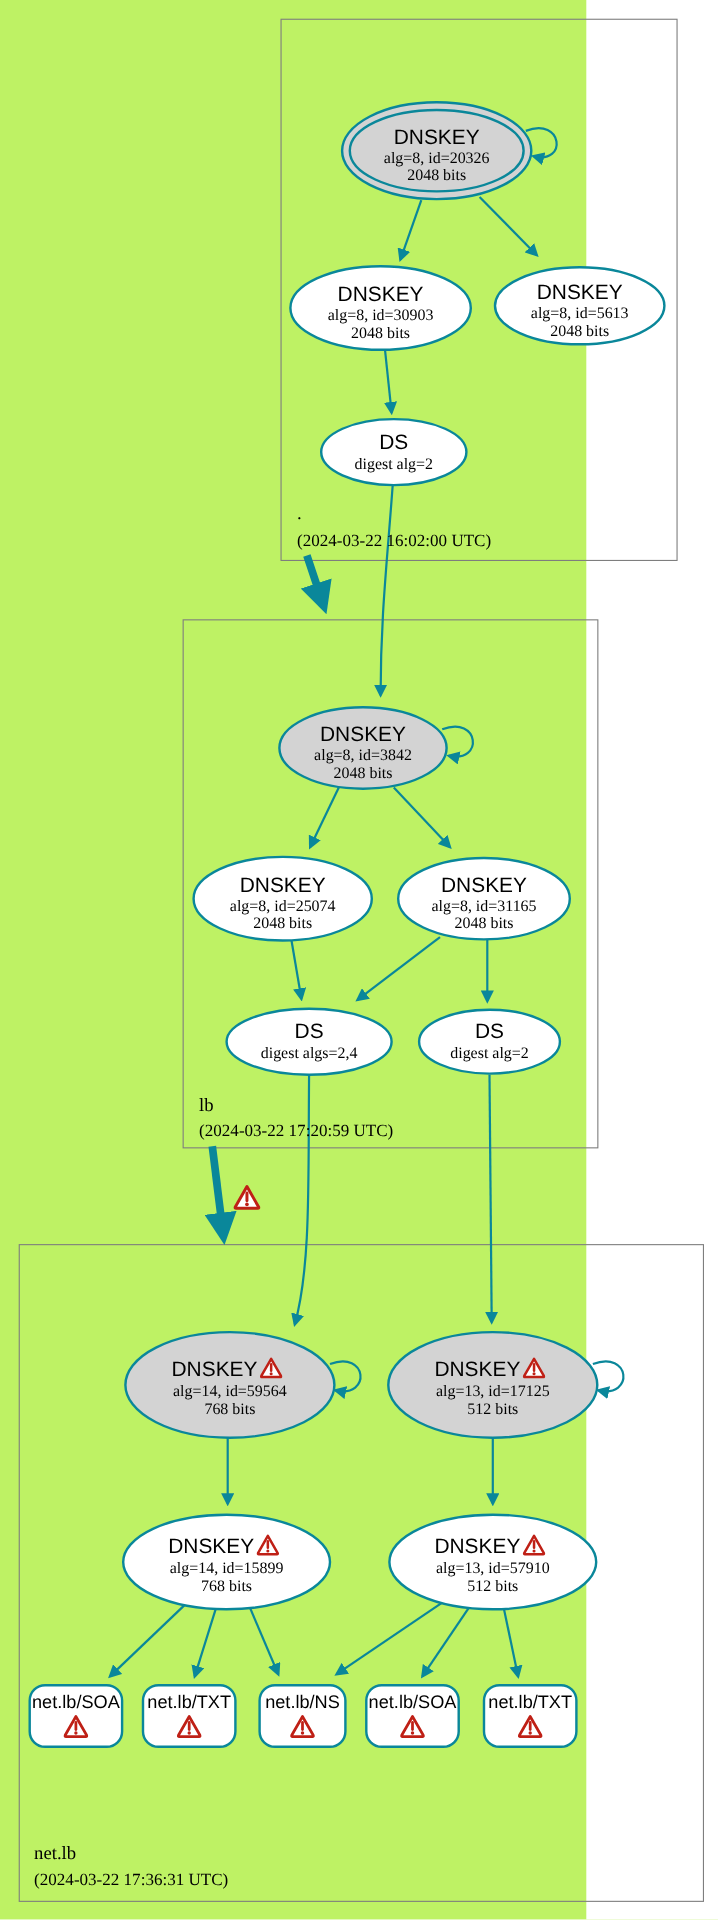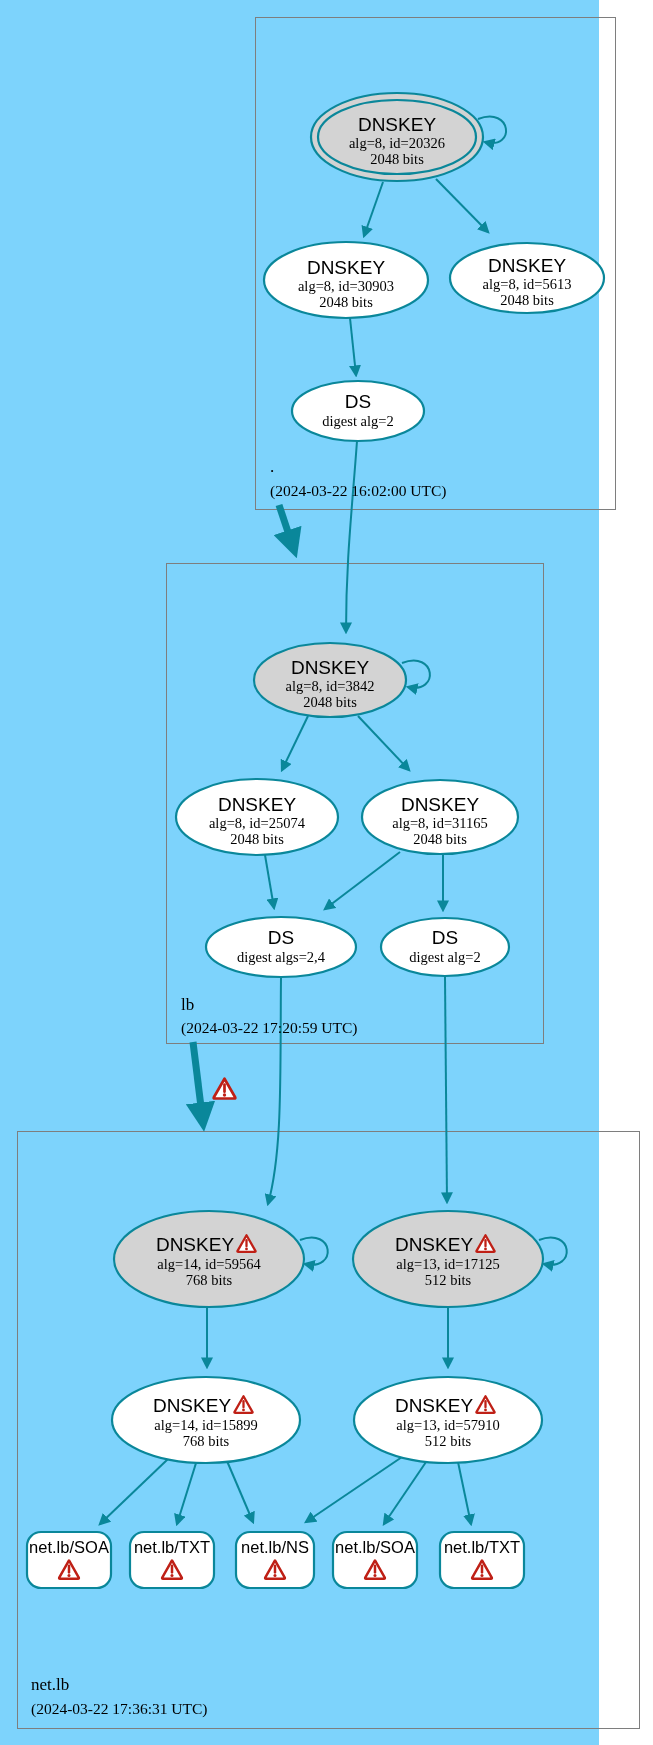--- a/index.html
+++ b/index.html
@@ -1,16 +1,16 @@
 <!DOCTYPE html>
 <html><head>
 <meta charset="utf-8">
 <style>
   html,body{margin:0;padding:0;background:#fff;}
-  .canvas{position:relative;width:599px;height:1745px;background:#7dd3fc;text-decoration:underline;}
+  .canvas{position:relative;width:533px;height:1745px;background:#bef264;text-decoration:underline;}
   svg{display:block;}
   .zone-box{fill:none;stroke:#7e7e7e;stroke-width:1;}
   .node-shape{fill:#fff;stroke:#0a879a;stroke-width:2.2;}
   .node-shape.gray{fill:#d3d3d3;}
   .inner-ring{fill:none;stroke:#0a879a;stroke-width:2.2;}
   .rr-box{fill:#fff;stroke:#0a879a;stroke-width:2.2;}
   .edge{fill:none;stroke:#0a879a;stroke-width:2;}
   .edge-thick{fill:none;stroke:#0a879a;stroke-width:7;}
   .node-title{font-family:"Liberation Sans",sans-serif;font-size:19px;fill:#000;text-anchor:middle;}
   .node-detail{font-family:"Liberation Serif",serif;font-size:14.5px;fill:#000;text-anchor:middle;}

